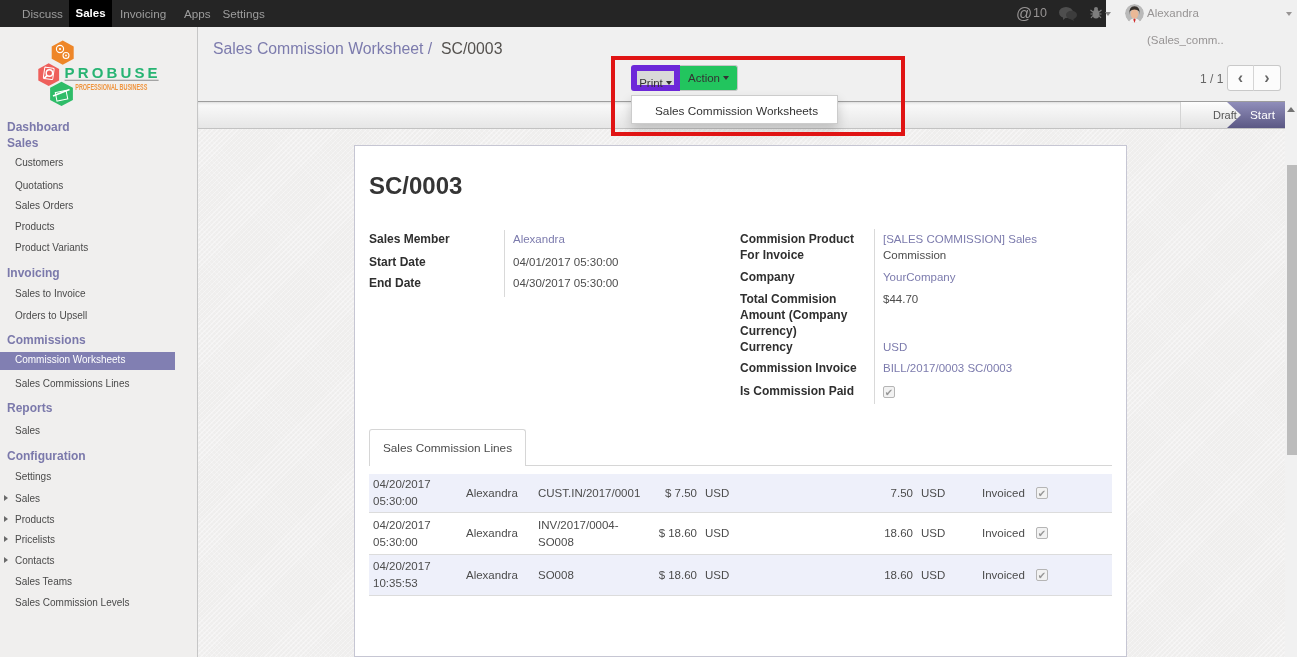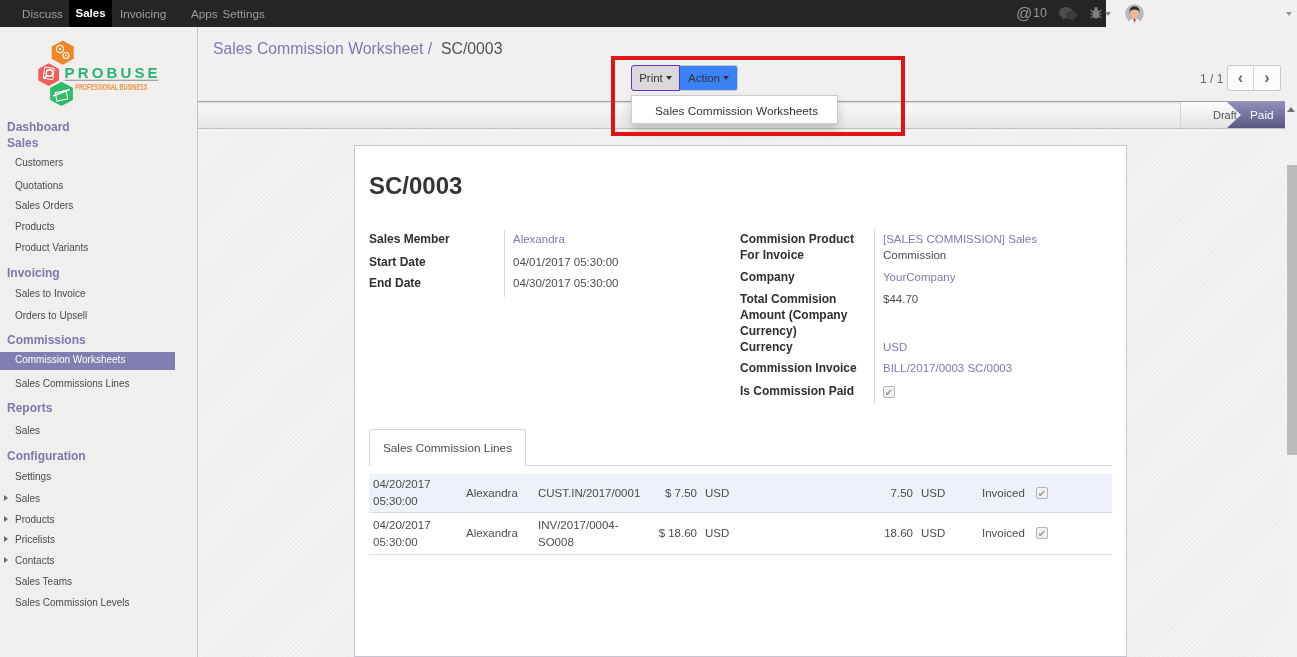--- a/index.html
+++ b/index.html
@@ -14,22 +14,22 @@
 
 #sidebar { position:absolute; left:0; top:27px; width:198px; height:630px; background:#f0efee; border-right:1px solid #c6c6c6; }
 .sh { position:absolute; left:7px; font-size:12px; line-height:13px; font-weight:bold; color:#7b79ab; white-space:nowrap; }
 .si { position:absolute; left:15px; font-size:10px; line-height:16px; color:#4a4a4a; white-space:nowrap; }
 .sel { position:absolute; left:0; top:352px; width:175px; height:18px; background:#817fb2; }
 .caret-r { position:absolute; left:4px; width:0; height:0; border-left:4px solid #6a6a6a; border-top:3.5px solid transparent; border-bottom:3.5px solid transparent; }
 
 #crumb { position:absolute; left:213px; top:40px; font-size:15.8px; color:#7c7bad; }
 #crumb .cur { color:#55524f; }
 .btn { position:absolute; top:65px; height:26px; font-size:11.5px; color:#333; line-height:24px; text-align:center; }
-#btn-print { left:631px; width:49px; background:#d9d9d9; border:1px solid #6d28d9; border-radius:3px 0 0 3px; }
-#btn-action { left:680px; width:58px; background:#3b82f6; border:1px solid #c6c6c6; border-left:none; border-radius:0 3px 3px 0; }
+#btn-print { left:631px; width:49px; background:#d9d9d9; border:6px solid #6d28d9; border-radius:3px 0 0 3px; }
+#btn-action { left:680px; width:58px; background:#22c55e; border:1px solid #c6c6c6; border-left:none; border-radius:0 3px 3px 0; }
 .cdown { display:inline-block; width:0; height:0; border-top:4px solid #333; border-left:3.5px solid transparent; border-right:3.5px solid transparent; vertical-align:middle; margin-left:3px; margin-top:-2px; }
 #pager-count { position:absolute; left:1200px; top:72px; font-size:12px; color:#666; }
 .pgbtn { position:absolute; top:65px; width:27px; height:26px; background:#fcfcfc; border:1px solid #c9c9c9; color:#666; font-size:16px; font-weight:bold; text-align:center; line-height:23px; }
 
 #statusbar { position:absolute; left:198px; top:101px; width:1087px; height:28px; background:linear-gradient(#fbfbfb,#e6e6e6); border-top:1px solid #9d9d9d; border-bottom:1px solid #c2c2c2; box-shadow:inset 0 2px 3px -1px rgba(0,0,0,.14); }
 #st-paid { position:absolute; left:1227px; top:102px; width:58px; height:26px; background:linear-gradient(#908eba,#5b5884); color:#fff; font-size:11.8px; line-height:26px; padding-left:23px; }
 #st-draft { position:absolute; left:1180px; top:102px; width:61px; height:26px; background:linear-gradient(#fdfdfd,#e2e2e2); border-left:1px solid #d4d4d4; clip-path:polygon(0 0, 47px 0, 61px 50%, 47px 100%, 0 100%); color:#555; font-size:11px; line-height:26px; padding-left:32px; }
 
 #sbar { position:absolute; left:1285px; top:101px; width:12px; height:556px; background:#f1f1f1; }
 #sbar .up { position:absolute; left:2px; top:6px; width:0; height:0; border-bottom:5px solid #737373; border-left:4px solid transparent; border-right:4px solid transparent; }
@@ -60,21 +60,21 @@
 #redbox { position:absolute; left:611px; top:56px; width:294px; height:80px; border:4px solid #e01414; z-index:9; }
 </style>
 </head>
 <body>
 <div id="hatch"></div>
 
 <div id="topbar">
   <span class="mi" style="left:22px;">Discuss</span>
   <span class="mi sales" style="left:69px; width:43px; font-size:11.5px;">Sales</span>
   <span class="mi" style="left:120px;">Invoicing</span>
-  <span class="mi" style="left:191px;">Apps</span>
+  <span class="mi" style="left:184px;">Apps</span>
   <span class="mi" style="left:222.5px;">Settings</span>
   <span class="mi right" style="left:1016px; font-size:16px;">@</span>
   <span class="mi right" style="left:1033px; font-size:12.5px;">10</span>
   <svg class="abs" style="left:1059px; top:7px;" width="18" height="14" viewBox="0 0 18 14">
     <ellipse cx="7" cy="5.5" rx="7" ry="5.5" fill="#4e4e4e"></ellipse>
     <path d="M4 9 L4 13 L9 9 Z" fill="#4e4e4e"></path>
     <ellipse cx="12.5" cy="8" rx="5.5" ry="4.2" fill="#3c3c3c"></ellipse>
     <path d="M14 11 L15 14 L10.5 11.5 Z" fill="#3c3c3c"></path>
   </svg>
   <svg class="abs" style="left:1090px; top:6px;" width="12" height="14" viewBox="0 0 12 14">
@@ -90,20 +90,21 @@
         </clipPath>
       </defs>
     <g clip-path="url(#avc)">
       <circle cx="9.5" cy="9.5" r="9.5" fill="#b9b9b9"></circle>
       <path d="M3.6,19 Q4.5,14.6 9.5,14.4 Q14.5,14.6 15.4,19 Z" fill="#f3f3f3"></path>
       <path d="M9.5,14.2 L8.3,15.5 L9.5,19 L10.7,15.5 Z" fill="#cf2b2b"></path>
       <ellipse cx="9.5" cy="9.8" rx="3.9" ry="4.8" fill="#eab896"></ellipse>
       <path d="M4.3,11 Q3.6,2.4 9.5,2.3 Q15.4,2.4 14.7,11 L14.2,7.5 Q12.5,5.6 9.5,5.6 Q6.5,5.6 4.8,7.5 Z" fill="#36302b"></path>
     </g>
   </svg>
+  <span class="mi right" style="left:1147px; font-size:11.5px;">Alexandra (Sales_comm.. </span>
   <span class="abs" style="left:1286px; top:12px; width:0; height:0; border-top:4px solid #979494; border-left:3.5px solid transparent; border-right:3.5px solid transparent;"></span>
 </div>
 
 <div id="sidebar"></div>
 <svg class="abs" style="left:36px; top:39px;" width="140" height="70" viewBox="0 0 140 70">
   <polygon points="26.7,1.4 37.7,7.5 37.7,19.7 26.7,25.8 15.7,19.7 15.7,7.5" fill="#ee8628"></polygon>
   <circle cx="24" cy="10" r="3.6" fill="none" stroke="#fff" stroke-width="1.1"></circle>
   <circle cx="24" cy="10" r="1.1" fill="#fff"></circle>
   <circle cx="30" cy="16.5" r="3" fill="none" stroke="#fff" stroke-width="1.1"></circle>
   <circle cx="30" cy="16.5" r="0.9" fill="#fff"></circle>
@@ -148,21 +149,21 @@
 <span class="si" style="top:595px;">Sales Commission Levels</span>
 
 <div id="crumb">Sales Commission Worksheet /&nbsp; <span class="cur">SC/0003</span></div>
 <div class="btn" id="btn-print">Print<span class="cdown"></span></div>
 <div class="btn" id="btn-action">Action<span class="cdown"></span></div>
 <div id="pager-count">1 / 1</div>
 <div class="pgbtn" style="left:1227px; border-radius:3px 0 0 3px;">‹</div>
 <div class="pgbtn" style="left:1253px; width:28px; border-radius:0 3px 3px 0; border-left:1px solid #d5d5d5;">›</div>
 
 <div id="statusbar"></div>
-<div id="st-paid">Paid</div>
+<div id="st-paid">Start</div>
 <div id="st-draft">Draft</div>
 
 <div id="sbar">
     <span class="up"></span>
     <span class="thumb"></span>
   </div>
 
 <div id="sheet"></div>
 <div id="h1">SC/0003</div>
 
@@ -219,17 +220,28 @@
     <td>04/20/2017 05:30:00</td>
         <td>Alexandra</td>
         <td>INV/2017/0004-SO008</td>
         <td class="num">$ 18.60</td>
         <td>USD</td>
         <td class="num">18.60</td>
         <td>USD</td>
         <td>Invoiced</td>
         <td><span class="cbi">✔</span></td>
   </tr>
+  <tr class="odd" style="height:41px;">
+    <td>04/20/2017 10:35:53</td>
+        <td>Alexandra</td>
+        <td>SO008</td>
+        <td class="num">$ 18.60</td>
+        <td>USD</td>
+        <td class="num">18.60</td>
+        <td>USD</td>
+        <td>Invoiced</td>
+        <td><span class="cbi">✔</span></td>
+  </tr>
 </tbody>
   </table>
 
 <div id="ddown">Sales Commission Worksheets</div>
 <div id="redbox"></div>
 
 </body></html>

